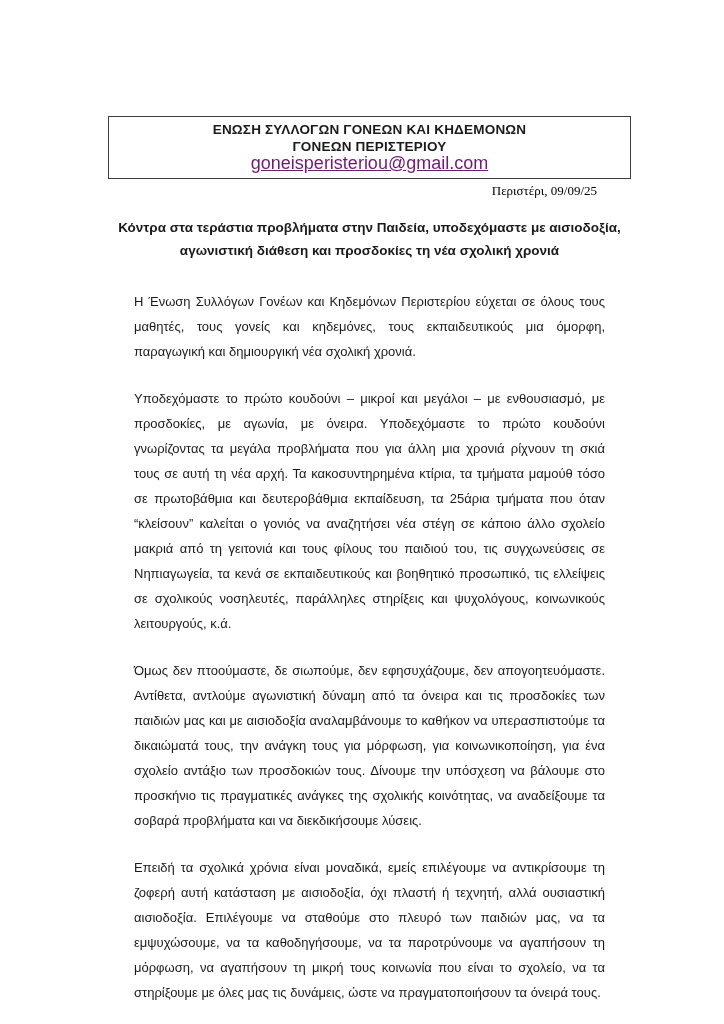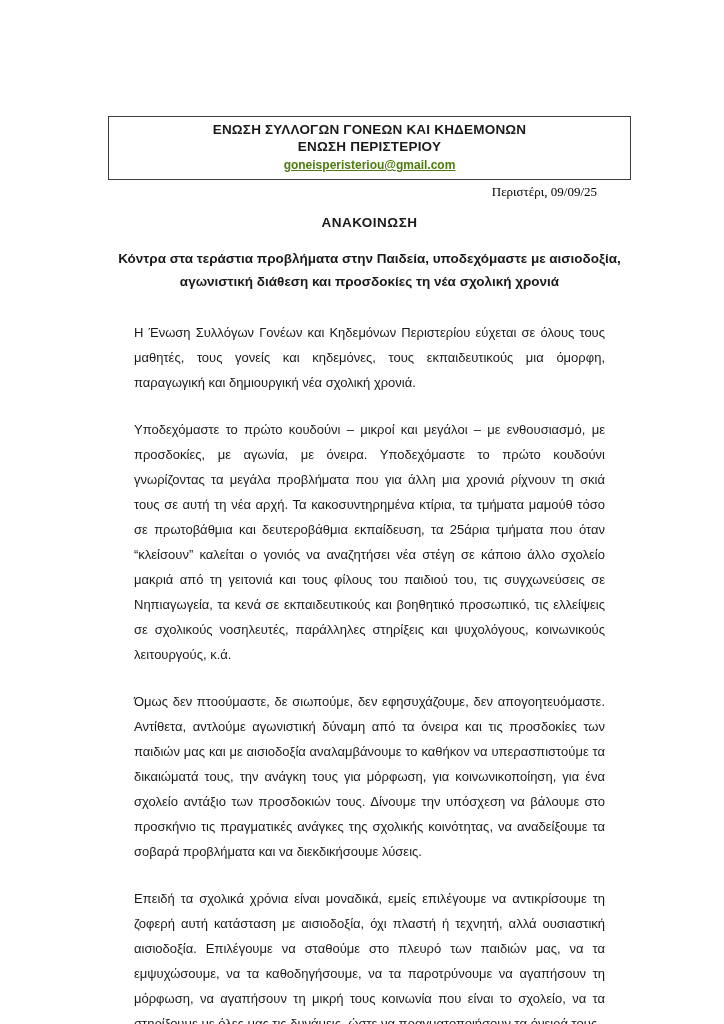--- a/index.html
+++ b/index.html
@@ -23,24 +23,24 @@
   }
   .letterhead .org-line {
     font-size: 13.5px;
     font-weight: bold;
     line-height: 17px;
     letter-spacing: 0.2px;
     color: #1a1a1a;
   }
   .letterhead .email-link {
     display: inline-block;
-    font-size: 12px;
-    font-weight: bold;
+    font-size: 18px;
+    font-weight: normal;
     line-height: 17px;
-    color: #4d7c0f;
+    color: #701a75;
     text-decoration: underline;
     cursor: pointer;
   }
   .dateline {
     margin: 4px 97px 0 0;
     text-align: right;
     font-family: "Liberation Serif", "DejaVu Serif", serif;
     font-size: 13px;
     color: #000000;
   }
@@ -75,27 +75,26 @@
     line-height: 25px;
   }
 </style>
 </head>
 <body>
 
 <div class="page">
 
   <div class="letterhead">
     <div class="org-line">ΕΝΩΣΗ ΣΥΛΛΟΓΩΝ ΓΟΝΕΩΝ ΚΑΙ ΚΗΔΕΜΟΝΩΝ</div>
-    <div class="org-line">ΕΝΩΣΗ ΠΕΡΙΣΤΕΡΙΟΥ</div>
+    <div class="org-line">ΓΟΝΕΩΝ ΠΕΡΙΣΤΕΡΙΟΥ</div>
     <span class="email-link">goneisperisteriou@gmail.com</span>
   </div>
 
   <div class="dateline">Περιστέρι, 09/09/25</div>
 
-  <div class="doc-title">ΑΝΑΚΟΙΝΩΣΗ</div>
 
   <div class="doc-subtitle">Κόντρα στα τεράστια προβλήματα στην Παιδεία, υποδεχόμαστε με αισιοδοξία, αγωνιστική διάθεση και προσδοκίες τη νέα σχολική χρονιά</div>
 
   <div class="body-text">
     <p class="para">Η Ένωση Συλλόγων Γονέων και Κηδεμόνων Περιστερίου εύχεται σε όλους τους μαθητές, τους γονείς και κηδεμόνες, τους εκπαιδευτικούς μια όμορφη, παραγωγική και δημιουργική νέα σχολική χρονιά.</p>
     <p class="para">Υποδεχόμαστε το πρώτο κουδούνι – μικροί και μεγάλοι – με ενθουσιασμό, με προσδοκίες, με αγωνία, με όνειρα. Υποδεχόμαστε το πρώτο κουδούνι γνωρίζοντας τα μεγάλα προβλήματα που για άλλη μια χρονιά ρίχνουν τη σκιά τους σε αυτή τη νέα αρχή. Τα κακοσυντηρημένα κτίρια, τα τμήματα μαμούθ τόσο σε πρωτοβάθμια και δευτεροβάθμια εκπαίδευση, τα 25άρια τμήματα που όταν “κλείσουν” καλείται ο γονιός να αναζητήσει νέα στέγη σε κάποιο άλλο σχολείο μακριά από τη γειτονιά και τους φίλους του παιδιού του, τις συγχωνεύσεις σε Νηπιαγωγεία, τα κενά σε εκπαιδευτικούς και βοηθητικό προσωπικό, τις ελλείψεις σε σχολικούς νοσηλευτές, παράλληλες στηρίξεις και ψυχολόγους, κοινωνικούς λειτουργούς, κ.ά.</p>
     <p class="para">Όμως δεν πτοούμαστε, δε σιωπούμε, δεν εφησυχάζουμε, δεν απογοητευόμαστε. Αντίθετα, αντλούμε αγωνιστική δύναμη από τα όνειρα και τις προσδοκίες των παιδιών μας και με αισιοδοξία αναλαμβάνουμε το καθήκον να υπερασπιστούμε τα δικαιώματά τους, την ανάγκη τους για μόρφωση, για κοινωνικοποίηση, για ένα σχολείο αντάξιο των προσδοκιών τους. Δίνουμε την υπόσχεση να βάλουμε στο προσκήνιο τις πραγματικές ανάγκες της σχολικής κοινότητας, να αναδείξουμε τα σοβαρά προβλήματα και να διεκδικήσουμε λύσεις.</p>
     <p class="para">Επειδή τα σχολικά χρόνια είναι μοναδικά, εμείς επιλέγουμε να αντικρίσουμε τη ζοφερή αυτή κατάσταση με αισιοδοξία, όχι πλαστή ή τεχνητή, αλλά ουσιαστική αισιοδοξία. Επιλέγουμε να σταθούμε στο πλευρό των παιδιών μας, να τα εμψυχώσουμε, να τα καθοδηγήσουμε, να τα παροτρύνουμε να αγαπήσουν τη μόρφωση, να αγαπήσουν τη μικρή τους κοινωνία που είναι το σχολείο, να τα στηρίξουμε με όλες μας τις δυνάμεις, ώστε να πραγματοποιήσουν τα όνειρά τους.</p>
 
     <div class="claims-heading">Μέσα από τους Συλλόγους Γονέων, διεκδικούμε ένα σχολείο:</div>

